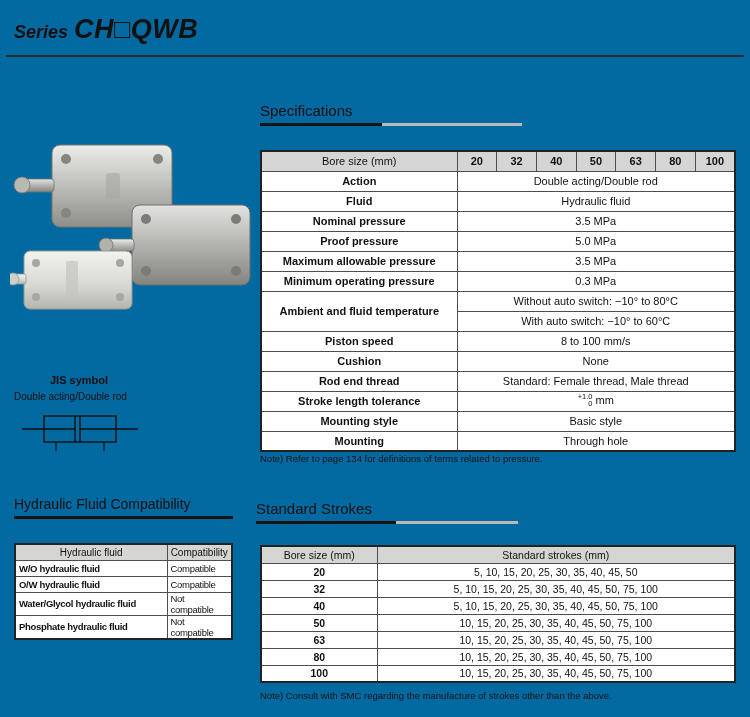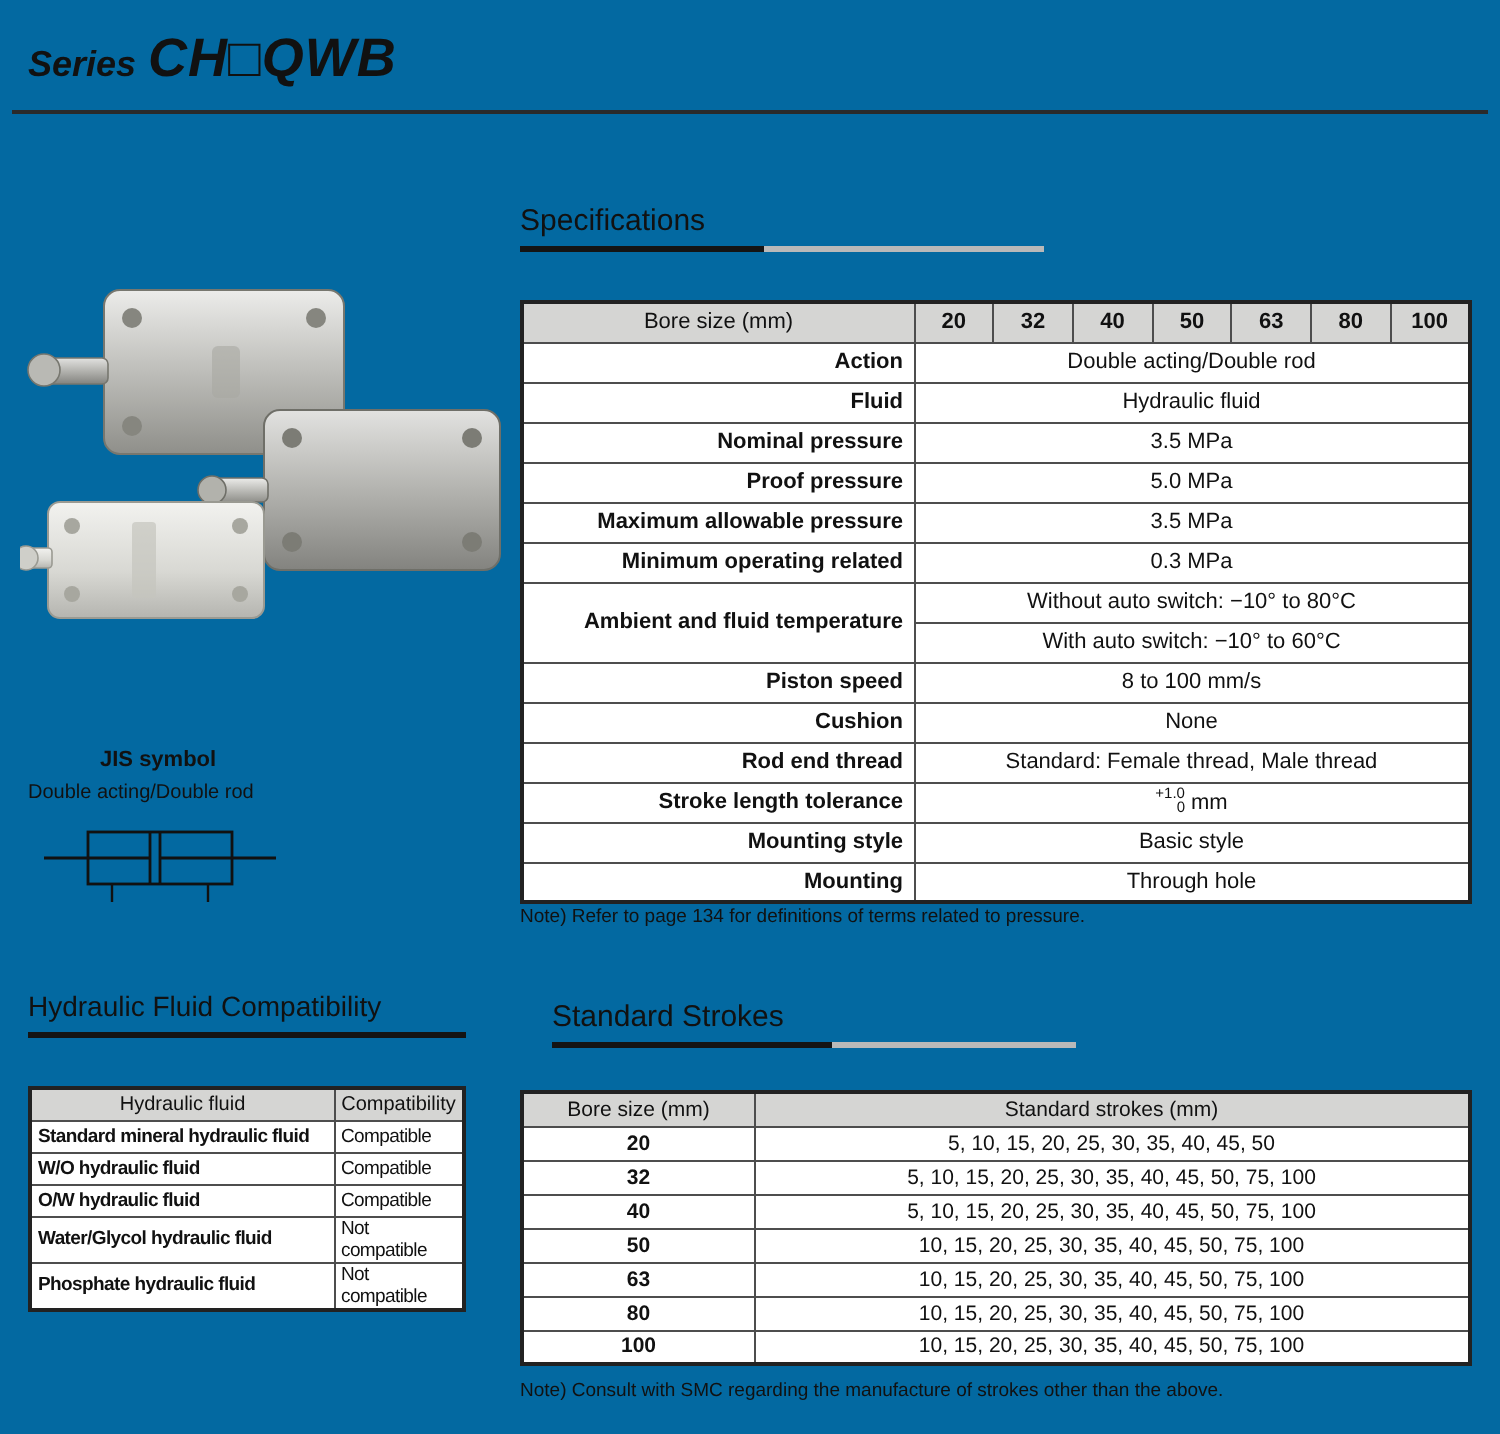--- a/index.html
+++ b/index.html
@@ -20,21 +20,21 @@
 
   
   table { border-collapse:collapse; table-layout:fixed; background:#fff; }
   td { border:1px solid #4d4d4d; overflow:hidden; }
 
   
   .spec-table { position:absolute; left:260px; top:150px; width:476px; font-size:11px; border:2px solid #222; }
   .spec-table td { height:20px; padding:0 5px; }
   .spec-table .hdr td { background:#d5d5d3; text-align:center; }
   .spec-table .hdr .bore { font-weight:bold; }
-  .spec-table td.lbl { font-weight:bold; text-align:right; background:#fff;margin-left:15px; }
+  .spec-table td.lbl { font-weight:bold; text-align:center; background:#fff;margin-left:15px; }
   .spec-table td.val { text-align:center; font-weight:normal; }
   .tol { display:inline-flex; flex-direction:column; font-size:7.5px; line-height:7.5px; vertical-align:middle; text-align:right; margin-right:3px; position:relative; top:-1px; }
   .spec-note { position:absolute; left:260px; top:453px; font-size:9.5px; color:#111; }
 
   
   .compat-table { position:absolute; left:14px; top:543px; width:219px; font-size:10px; border:2px solid #222; }
   .compat-table td { height:16px; padding:0 3px; }
   .compat-table .hdr td { background:#d5d5d3; text-align:center; font-weight:normal; }
   .compat-table td.fluid { font-weight:bold; text-align:left; font-size:9.5px; letter-spacing:-0.3px; }
   .compat-table td.compat { text-align:left; font-size:9.5px; letter-spacing:-0.3px; }
@@ -168,21 +168,21 @@
     </tr>
     <tr>
       <td class="lbl">Proof pressure</td>
       <td class="val" colspan="7">5.0 MPa</td>
     </tr>
     <tr>
       <td class="lbl">Maximum allowable pressure</td>
       <td class="val" colspan="7">3.5 MPa</td>
     </tr>
     <tr>
-      <td class="lbl">Minimum operating related</td>
+      <td class="lbl">Minimum operating pressure</td>
       <td class="val" colspan="7">0.3 MPa</td>
     </tr>
     <tr>
       <td class="lbl" rowspan="2">Ambient and fluid temperature</td>
       <td class="val" colspan="7">Without auto switch: −10° to 80°C</td>
     </tr>
     <tr>
       <td class="val" colspan="7">With auto switch: −10° to 60°C</td>
     </tr>
     <tr>
@@ -228,43 +228,39 @@
     <colgroup>
         <col style="width:152px">
         <col>
       </colgroup>
     <tbody>
         <tr class="hdr">
       <td>Hydraulic fluid</td>
       <td>Compatibility</td>
     </tr>
     <tr>
-      <td class="fluid">Standard mineral hydraulic fluid</td>
-      <td class="compat">Compatible</td>
-    </tr>
-    <tr>
       <td class="fluid">W/O hydraulic fluid</td>
       <td class="compat">Compatible</td>
     </tr>
     <tr>
       <td class="fluid">O/W hydraulic fluid</td>
       <td class="compat">Compatible</td>
     </tr>
     <tr>
       <td class="fluid">Water/Glycol hydraulic fluid</td>
       <td class="compat">Not compatible</td>
     </tr>
     <tr>
       <td class="fluid">Phosphate hydraulic fluid</td>
       <td class="compat">Not compatible</td>
     </tr>
   </tbody>
     </table>
 
-  <div class="section-heading" style="left:276px; top:500px; width:262px;">
+  <div class="section-heading" style="left:256px; top:500px; width:262px;">
     <span class="ht">Standard Strokes</span>
     <span class="bar-gray" style="width:262px;"></span>
     <span class="bar-black" style="width:140px;"></span>
   </div>
 
   <table class="strokes-table">
     <colgroup>
         <col style="width:116px">
         <col>
       </colgroup>

